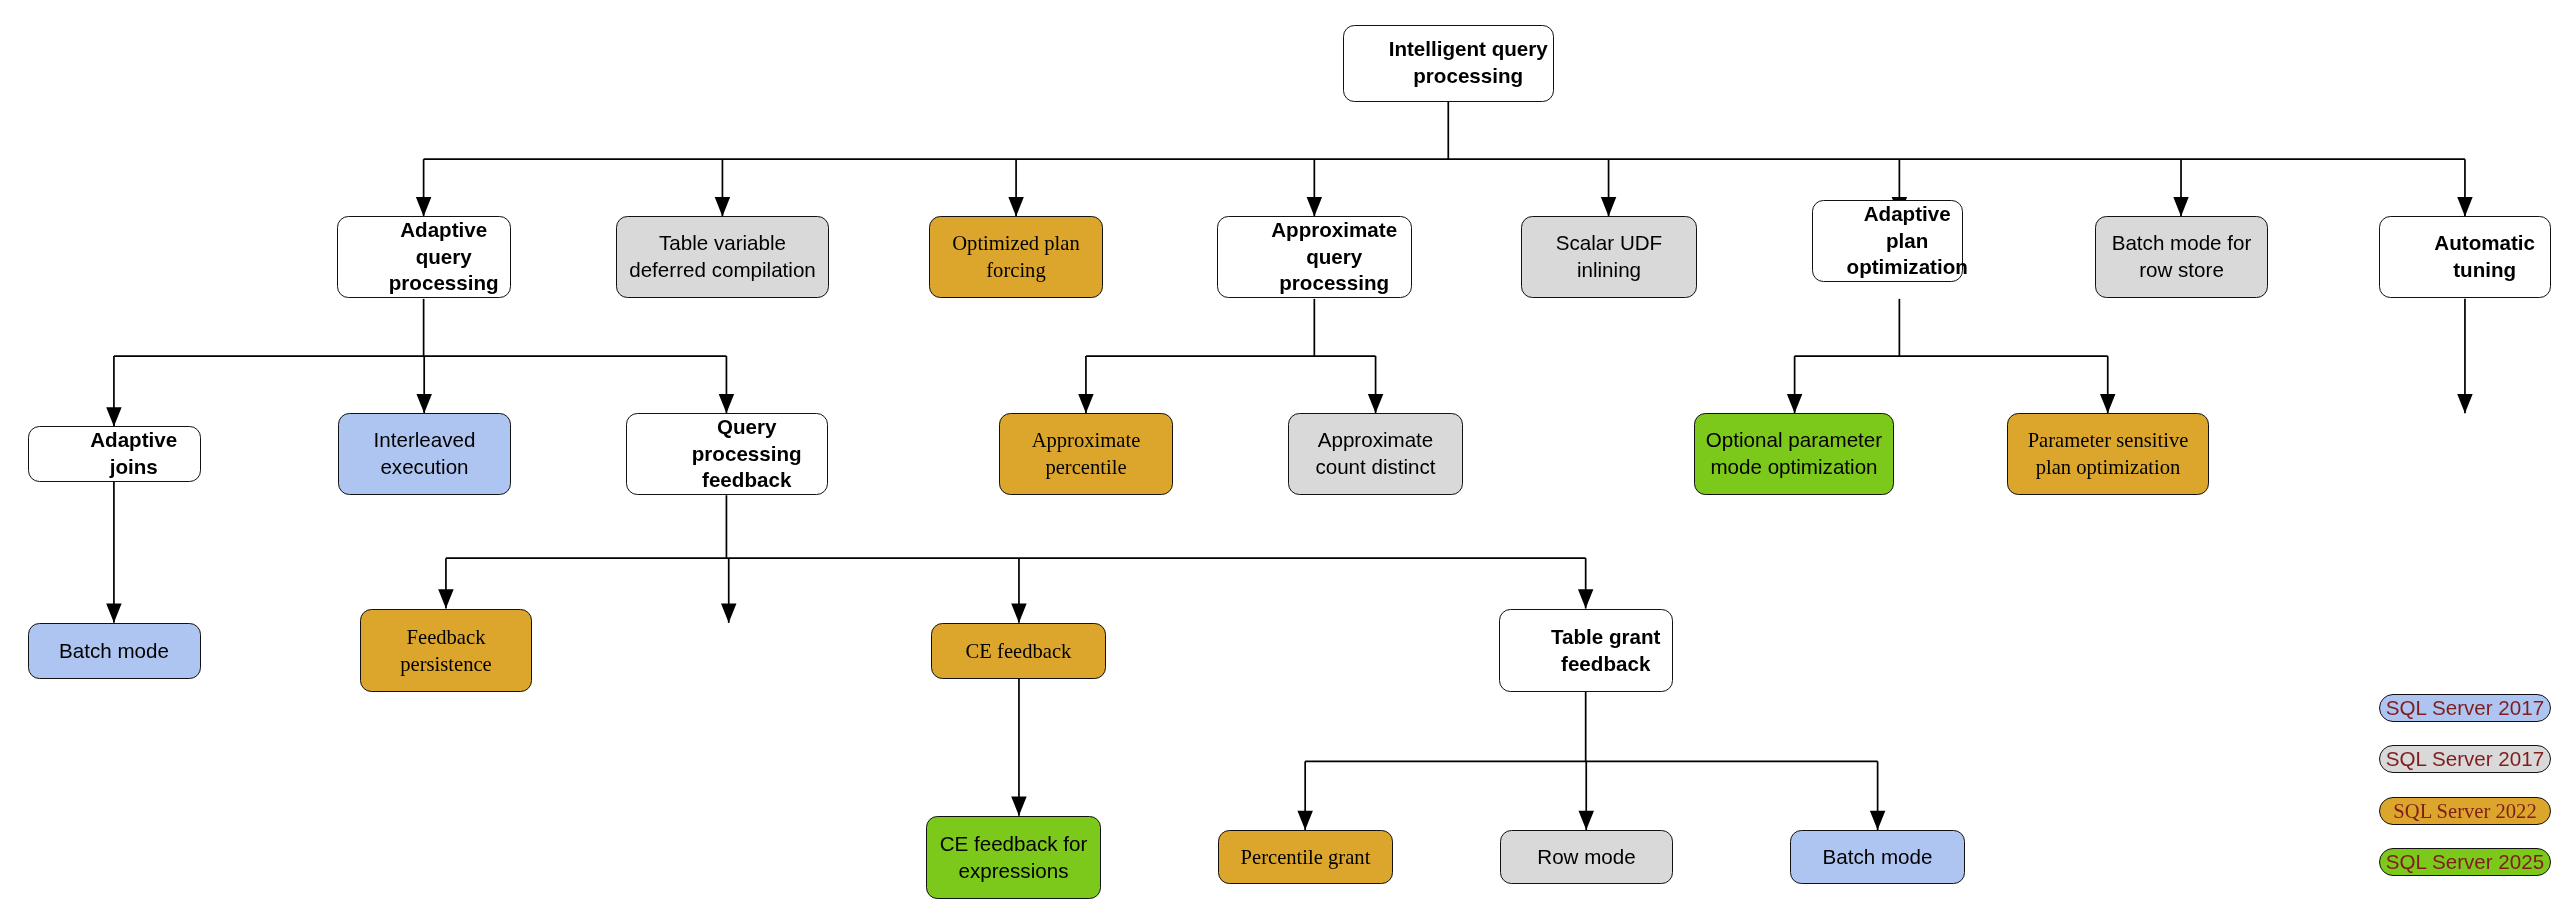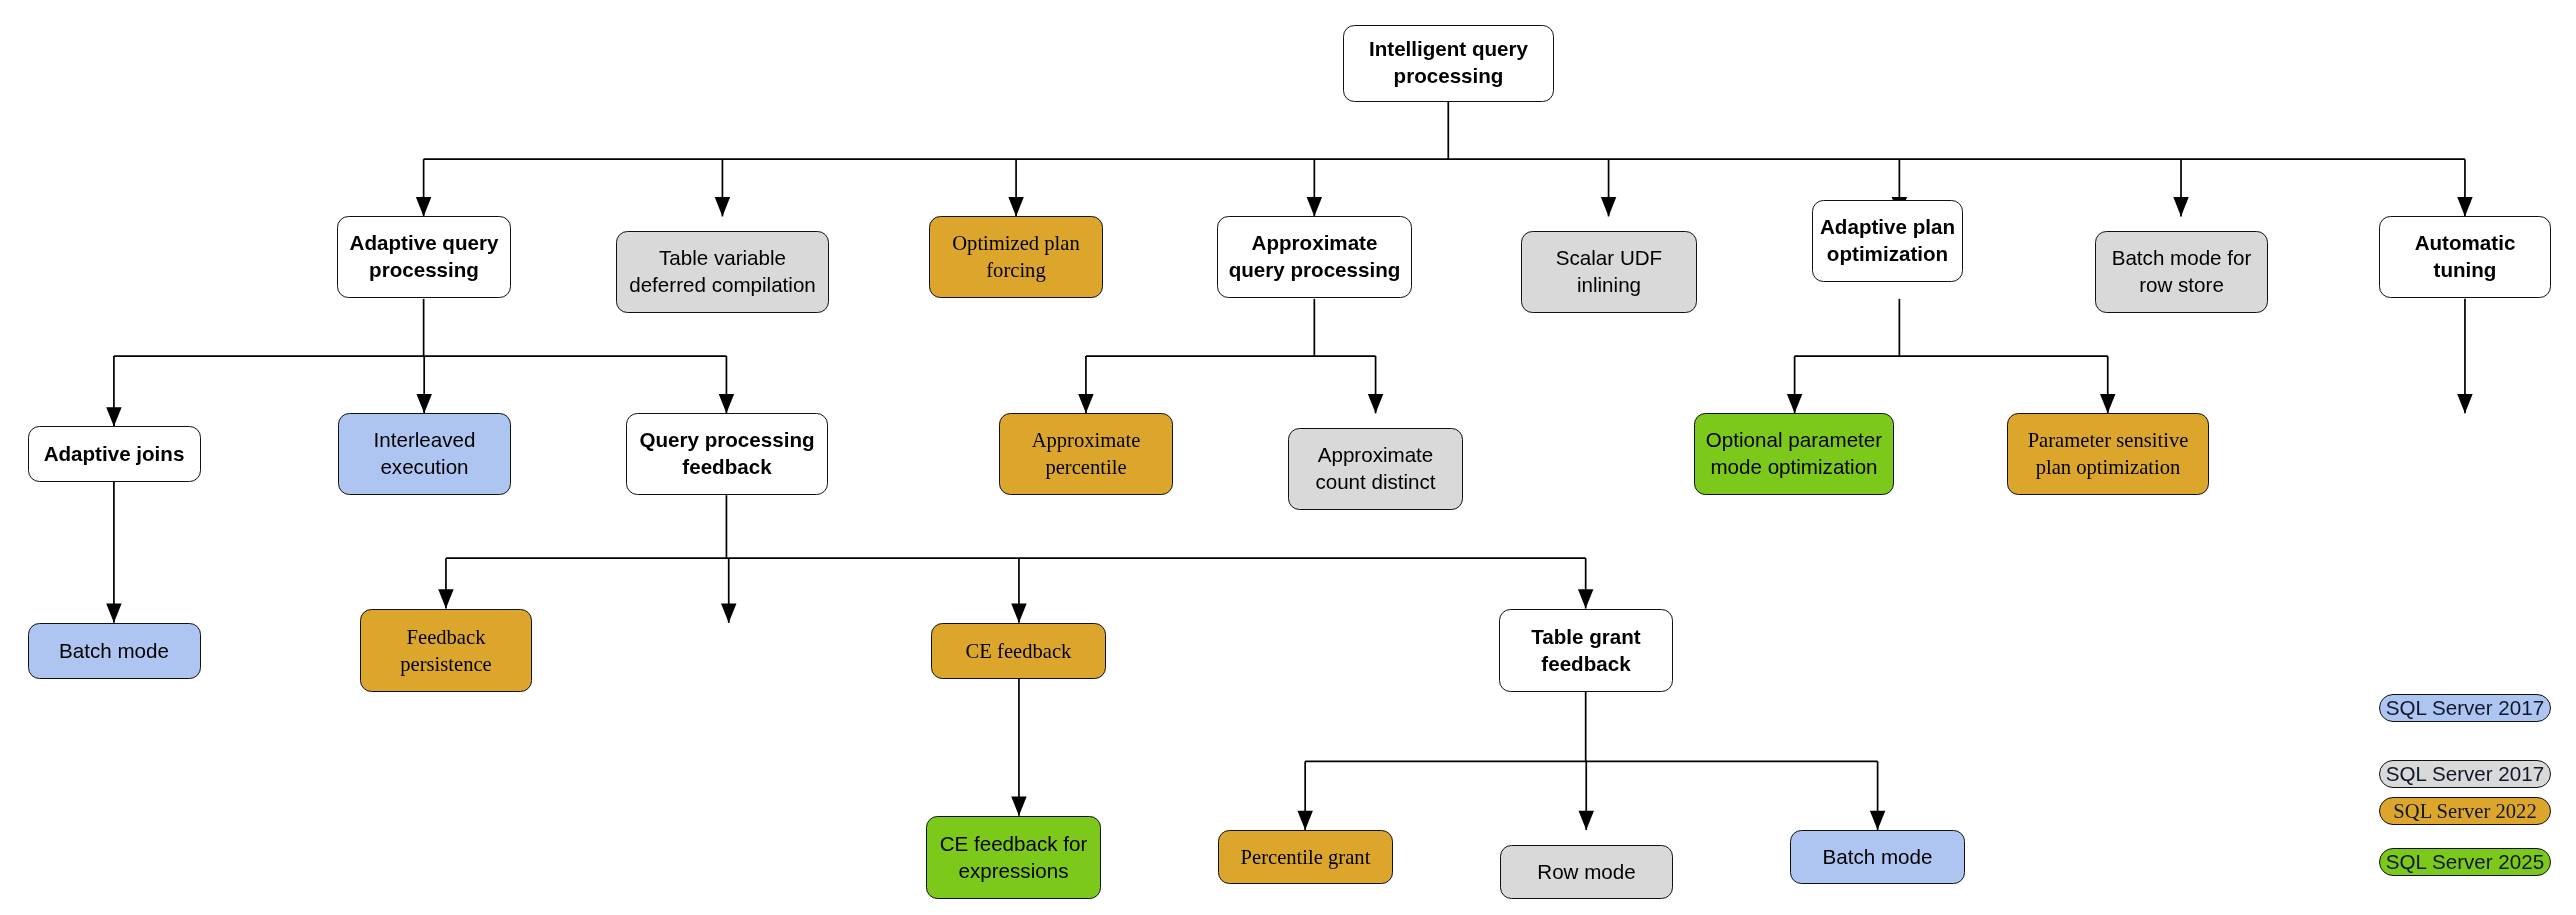--- a/index.html
+++ b/index.html
@@ -34,37 +34,37 @@
     justify-content: center;
     text-align: center;
     white-space: pre-line;
     border: 1.7px solid var(--border, #111);
     border-radius: 11.4px;
     font-size: 20.6px;
     line-height: 1.3;
     color: #000;
     padding: 0 4.6px;
   }
-  .c-white  { background: var(--white, #fff); font-weight: 700; }
-  .c-gray   { background: var(--gray, #d9d9d9); margin-top: 15px; }
+  .c-white  { background: var(--white, #fff); font-weight: 700; padding-left: 44px; }
+  .c-gray   { background: var(--gray, #d9d9d9); }
   .c-blue   { background: var(--blue, #aec5f2); }
   .c-orange { background: var(--orange, #dca62d); font-family: Liberation Serif, serif; }
   .c-green  { background: var(--green, #7cc91c); }
   .legend-chip {
     position: absolute;
     box-sizing: border-box;
     display: flex;
     align-items: center;
     justify-content: center;
     width: 172px;
     height: 28px;
     border: 1.7px solid var(--border, #111);
     border-radius: 16px;
     font-size: 20.6px;
-    color: #0f172a;
+    color: #7f1d1d;
   }
 </style>
 </head>
 <body>
 
 <div id="canvas">
 
   <svg id="wires" viewBox="0 0 4500 1600" xmlns="http://www.w3.org/2000/svg">
     <defs>
       <marker id="arrow" markerUnits="userSpaceOnUse" markerWidth="44" markerHeight="36" viewBox="0 -16 34 32" refX="30" refY="0" orient="auto">

